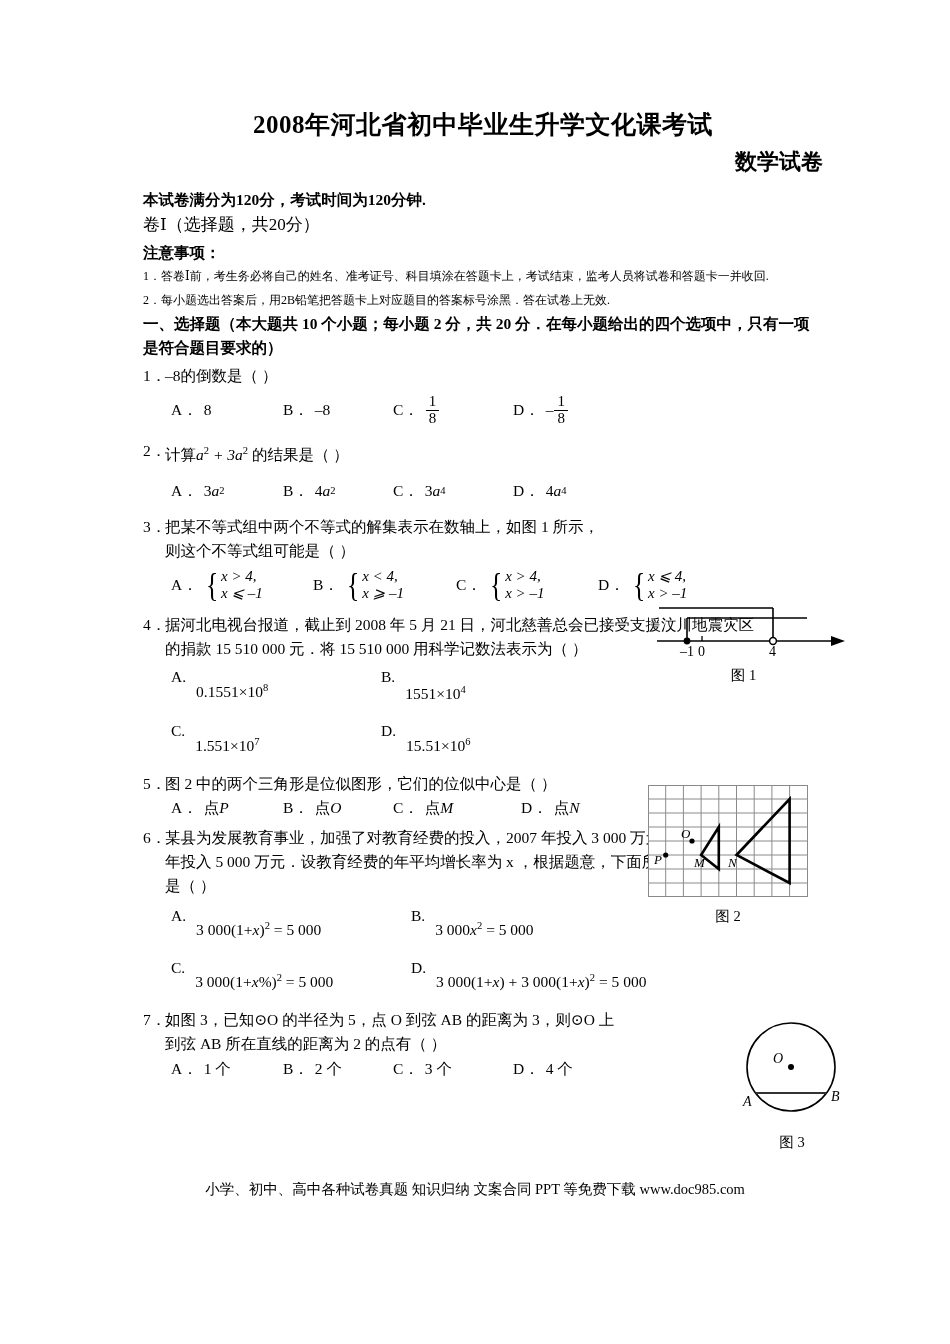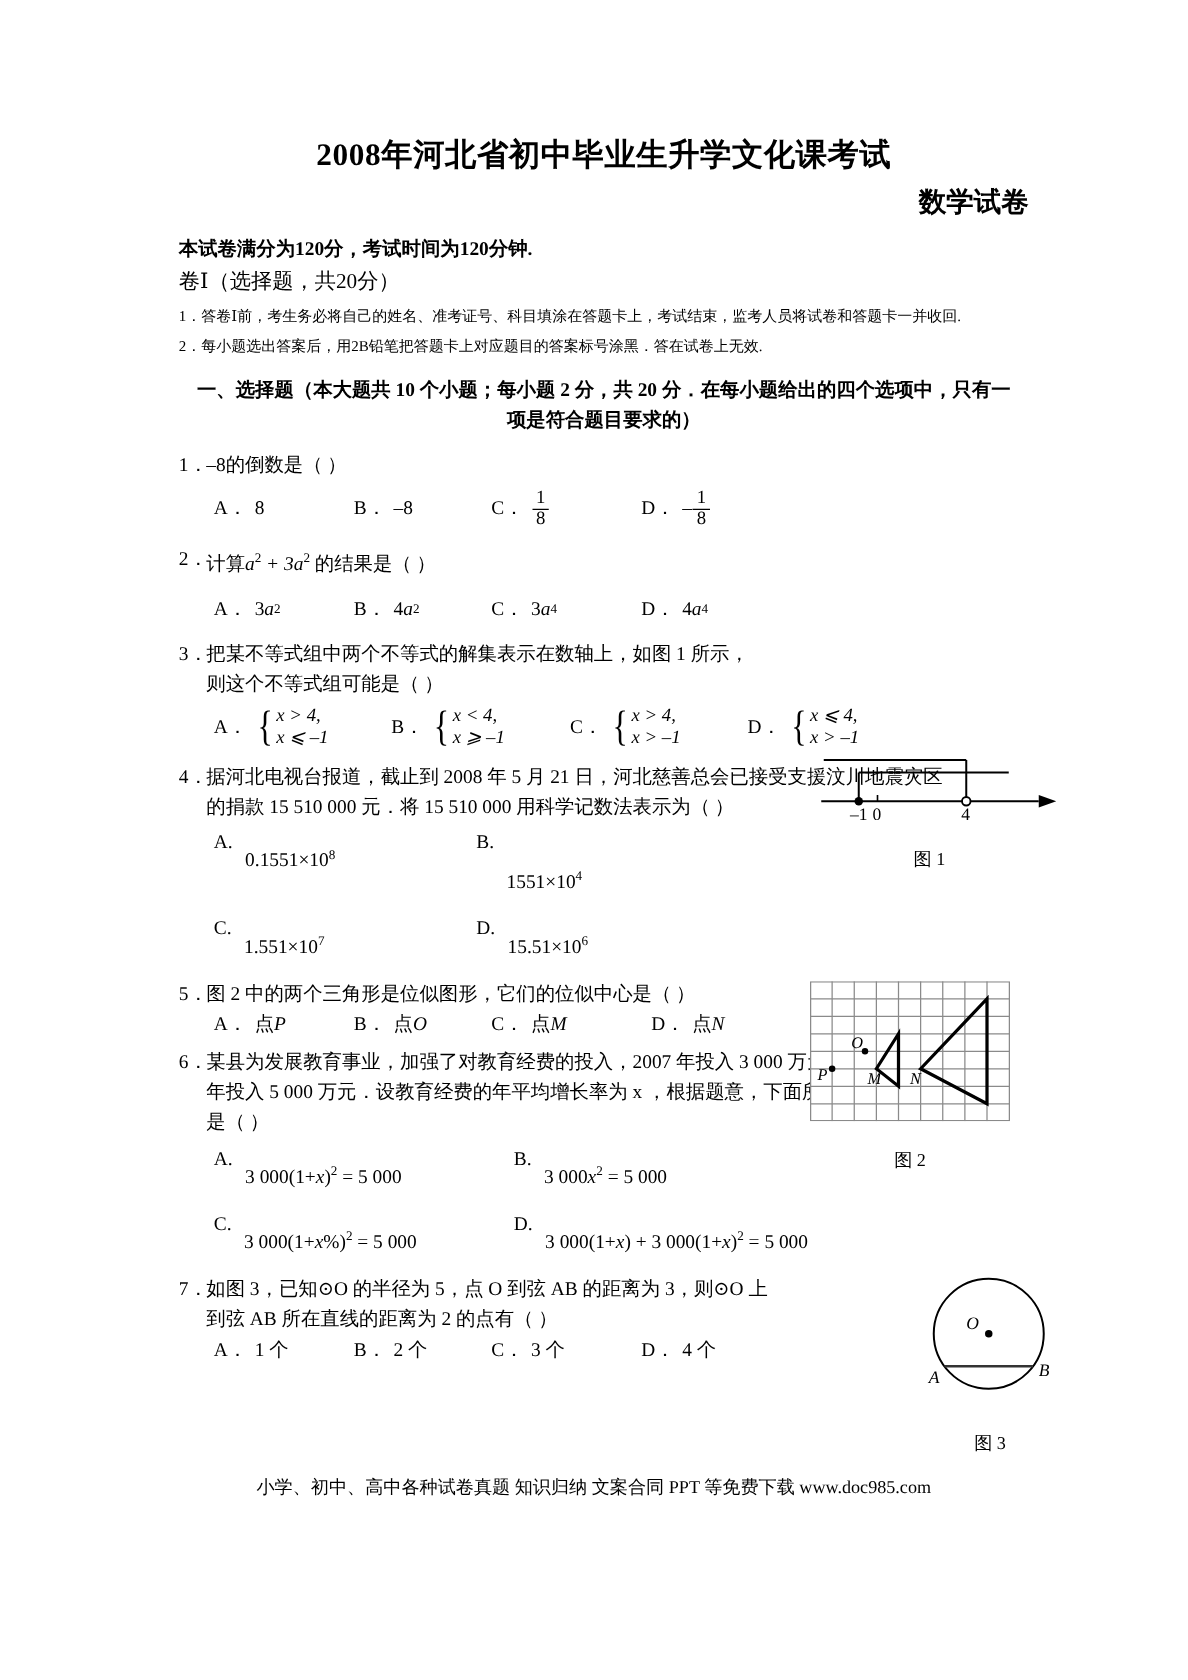--- a/index.html
+++ b/index.html
@@ -63,22 +63,21 @@
   }
   .notice-item {
     font-size: 12px;
     line-height: 24px;
     margin: 0;
   }
   .bigq {
     font-size: 15.5px;
     font-weight: bold;
     line-height: 24px;
-    margin: 12px;
-    text-align: center;
+    margin: 0;
   }
 
   
   .q {
     position: relative;
     font-size: 15.5px;
     line-height: 24px;
   }
   .q-stem {
     display: flex;
@@ -134,21 +133,21 @@
     font-size: 15px;
     line-height: 17px;
   }
   .sys .rows div { white-space: nowrap; }
 
   
   .fig-caption {
     text-align: center;
     font-size: 14.5px;
     line-height: 18px;
-    margin-top: 18px;
+    margin-top: 6px;
   }
   .fig {
     position: absolute;
   }
   .footer {
     position: absolute;
     left: 0;
     top: 1180px;
     width: 950px;
     text-align: center;
@@ -161,20 +160,21 @@
 <div class="page">
 
   <div class="content">
 
     <div class="title-main">2008年河北省初中毕业生升学文化课考试</div>
     <div class="title-sub">数学试卷</div>
 
     <div class="bold-line">本试卷满分为120分，考试时间为120分钟.</div>
     <div class="section-center">卷Ⅰ（选择题，共20分）</div>
 
+    <div class="notice-head">注意事项：</div>
     <div class="notice-item">1．答卷Ⅰ前，考生务必将自己的姓名、准考证号、科目填涂在答题卡上，考试结束，监考人员将试卷和答题卡一并收回.</div>
     <div class="notice-item">2．每小题选出答案后，用2B铅笔把答题卡上对应题目的答案标号涂黑．答在试卷上无效.</div>
     <div class="bigq">一、选择题（本大题共 10 个小题；每小题 2 分，共 20 分．在每小题给出的四个选项中，只有一项是符合题目要求的）</div>
 
     <div class="q" style="margin-top:4px;">
       <div class="q-stem">
         <span class="q-num">1．</span>
         <span class="q-body"><span>–8</span><span>的倒数是（  ）</span></span>
       </div>
       <div class="opts" style="margin-top:6px;">
@@ -298,21 +298,21 @@
         </span>
       </div>
       <div style="padding-left:28px;margin-top:4px;width:420px;">
         <div style="display:flex;">
           <div class="opt" style="width:210px;align-items:flex-start;">
             <span class="opt-label" style="margin-right:10px;">A.</span>
             <span style="margin-top:11px;"><span>0.1551×10</span><sup class="e">8</sup></span>
           </div>
           <div class="opt" style="align-items:flex-start;">
             <span class="opt-label" style="margin-right:10px;">B.</span>
-            <span style="margin-top:28px;"><span>1551×10</span><sup class="e">4</sup></span>
+            <span style="margin-top:13px;"><span>1551×10</span><sup class="e">4</sup></span>
           </div>
         </div>
         <div style="display:flex;margin-top:13px;">
           <div class="opt" style="width:210px;align-items:flex-start;">
             <span class="opt-label" style="margin-right:10px;">C.</span>
             <span style="margin-top:11px;"><span>1.551×10</span><sup class="e">7</sup></span>
           </div>
           <div class="opt" style="align-items:flex-start;">
             <span class="opt-label" style="margin-right:10px;">D.</span>
             <span style="margin-top:11px;"><span>15.51×10</span><sup class="e">6</sup></span>

